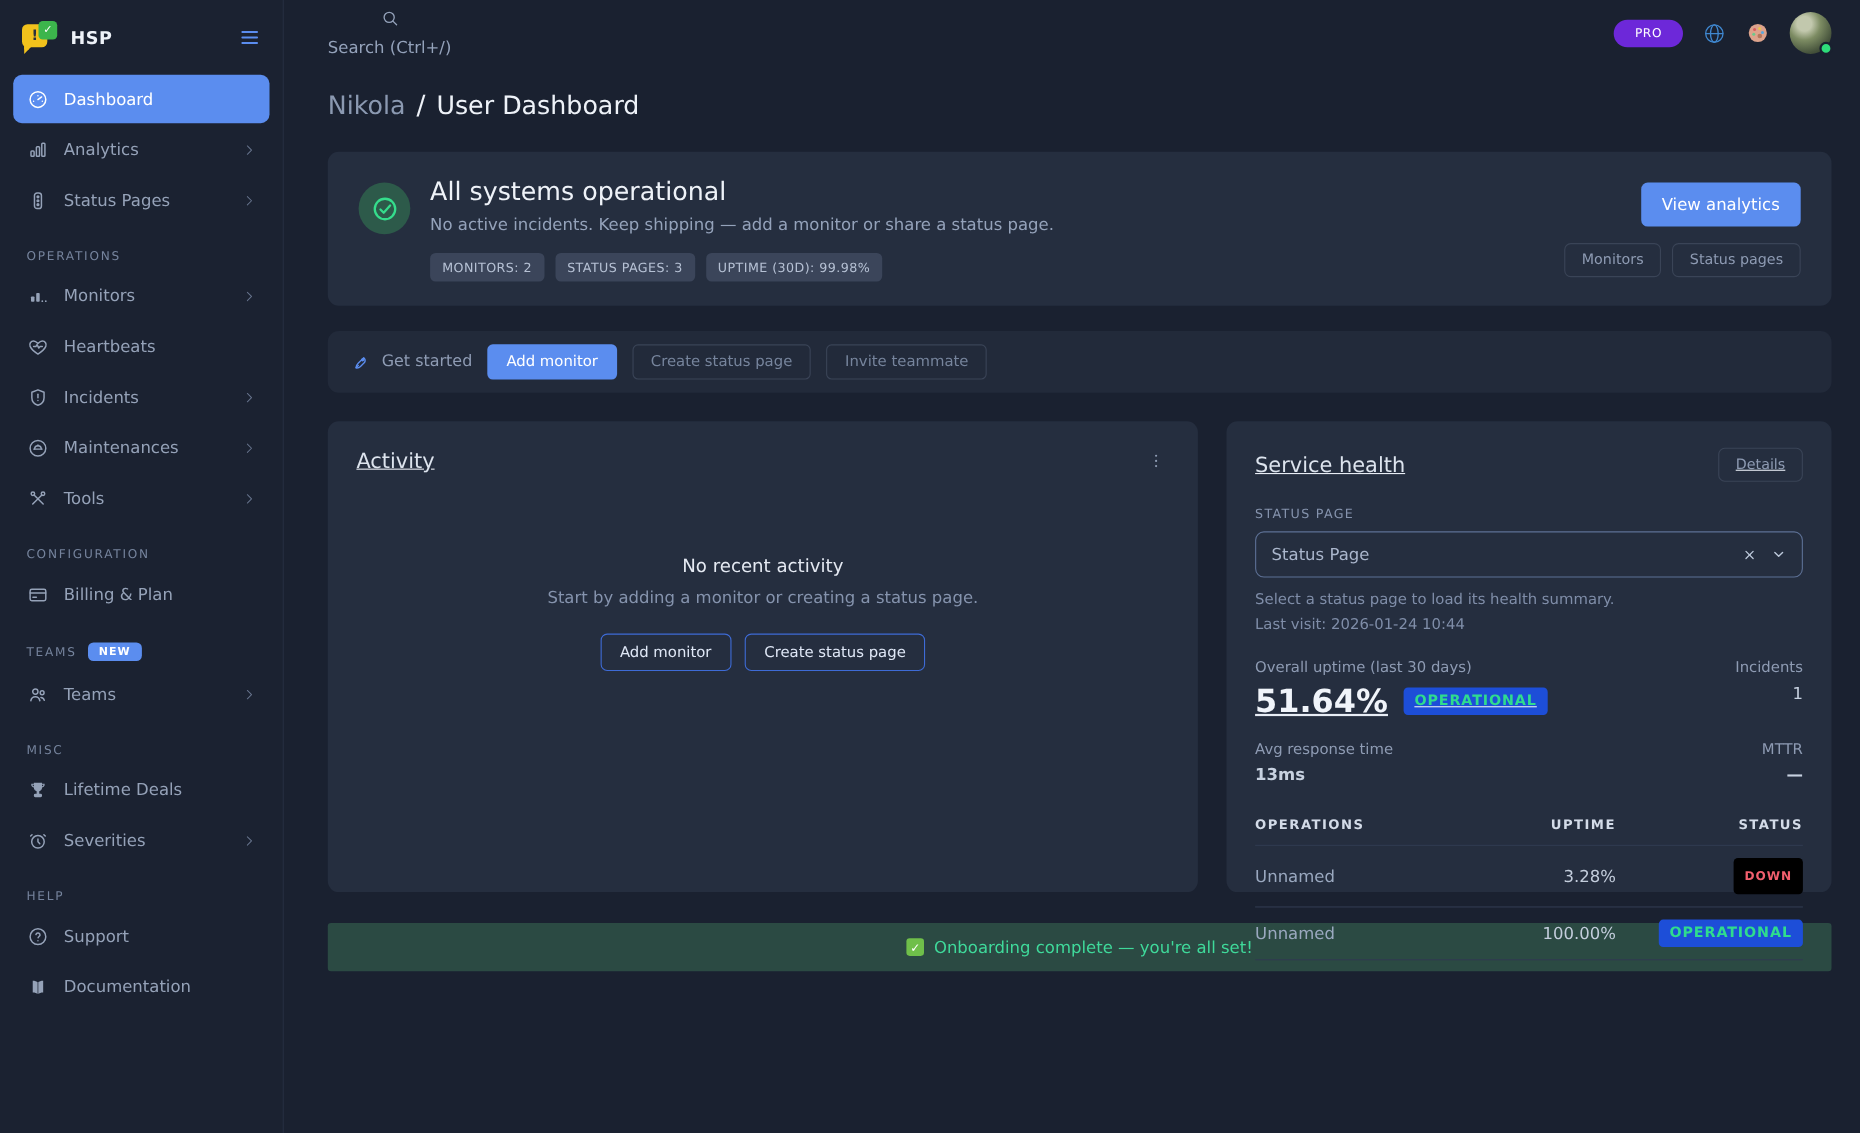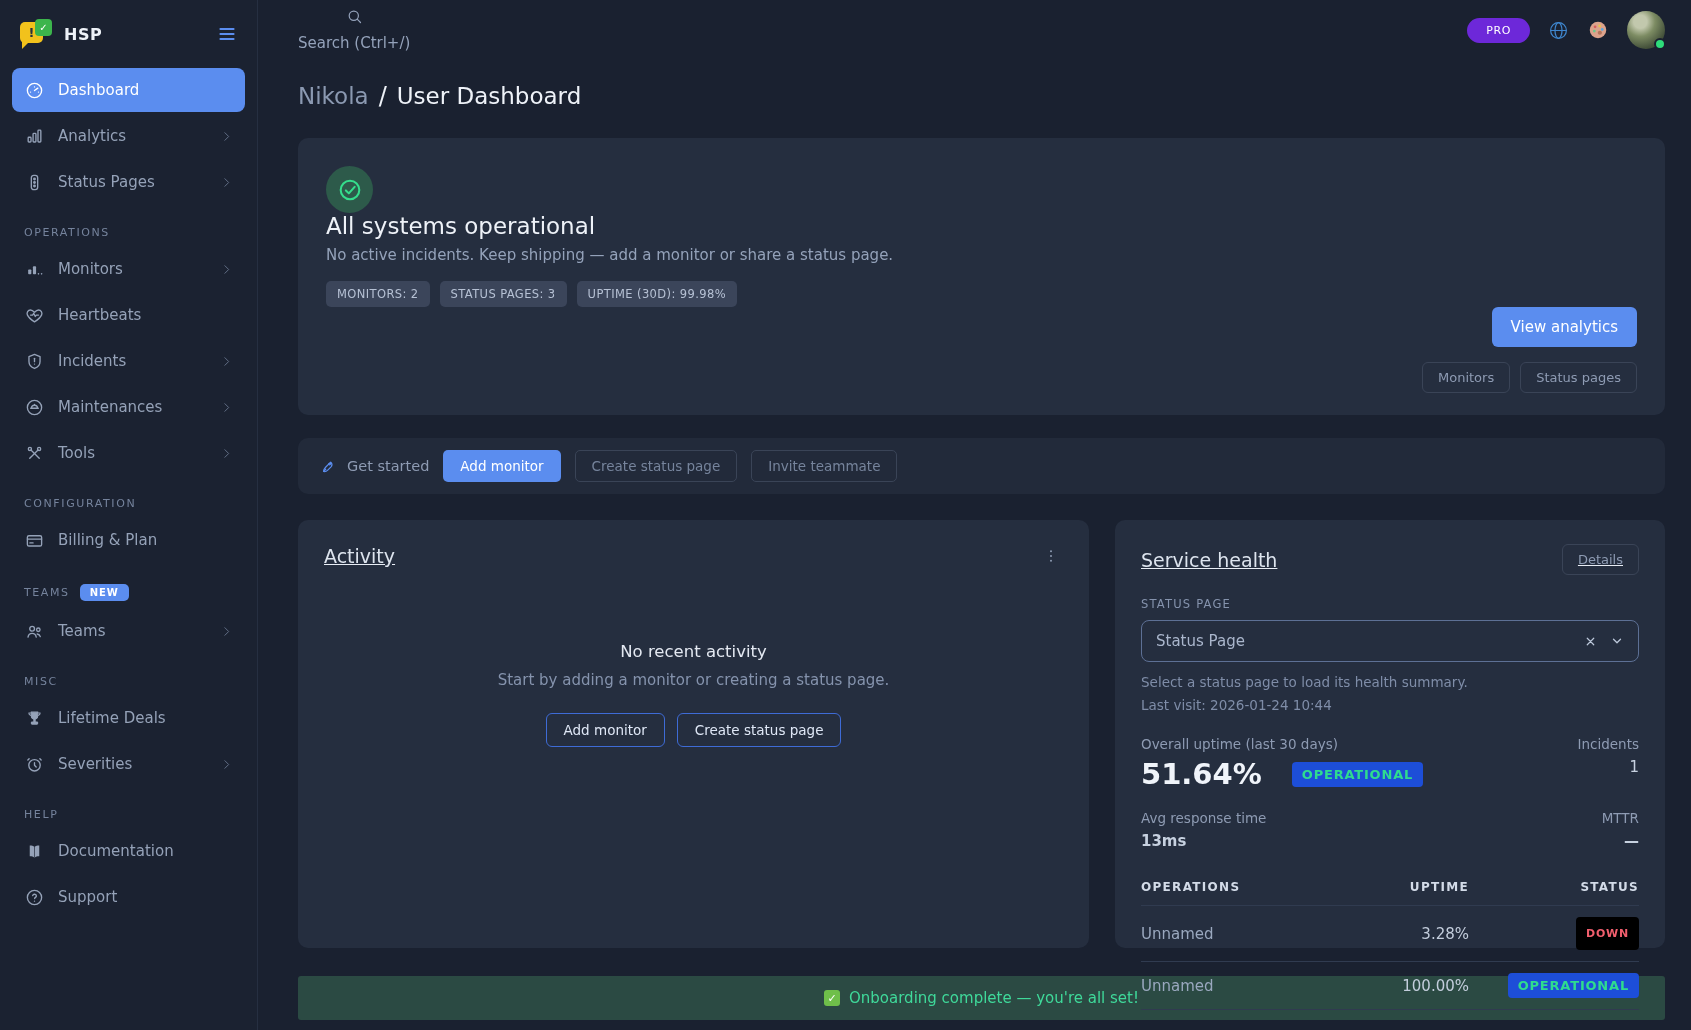--- a/index.html
+++ b/index.html
@@ -40,21 +40,21 @@
     background:radial-gradient(circle at 35% 28%, #c2c8ad 0 18%, #7d8c63 40%, #46533c 72%, #273122 100%); }
   .avatar .dot { position:absolute; right:-1px; bottom:-1px; width:12px; height:12px; border-radius:50%; background:#2edc7a; border:2px solid #1a2130; }
 
   .content { padding:6px 26px 0 40px; }
   .breadcrumb { display:flex; align-items:baseline; gap:10px; margin-top:16px; font-size:23px; }
   .crumb-parent { color:#8b99b1; }
   .crumb-sep { color:#eef2f8; font-size:24px; }
   .crumb-current { color:#eef2f8; }
 
   
-  .hero { margin-top:28px; background:#252e3f; border-radius:10px; padding:24px 28px 22px; display:flex;flex-direction:column; }
+  .hero { margin-top:28px; background:#252e3f; border-radius:10px; padding:24px 28px 22px; display:flex; }
   .hero-icon { width:47px; height:47px; border-radius:50%; background:#2d5a4a; display:flex; align-items:center; justify-content:center; color:#35dd8c; flex:none; margin-right:18px; margin-top:4px; }
   .hero-title { font-size:23px; color:#eef2f8; }
   .hero-sub { margin-top:7px; font-size:15px; color:#94a2ba; }
   .hero-badges { display:flex; gap:10px; margin-top:17px; }
   .hero-badge { background:#3b455a; color:#b6c1d4; font-size:11.5px; letter-spacing:.4px; padding:6px 11px; border-radius:5px; }
   .hero-right { margin-left:auto; display:flex; flex-direction:column; align-items:flex-end; justify-content:center; gap:15px; }
   .btn-primary { background:#5b8def; color:#fff; border:none; font-size:15px; padding:11px 19px; border-radius:6px; cursor:pointer; font-family:inherit; }
   .btn-ghost { background:transparent; color:#8e9bb3; border:1px solid #3a4457; font-size:13px; padding:7px 15px; border-radius:6px; cursor:pointer; font-family:inherit; }
   .hero-ghost-row { display:flex; gap:10px; }
 
@@ -80,21 +80,21 @@
   
   .sh-label { margin-top:22px; font-size:11.5px; letter-spacing:1.2px; color:#8593ad; }
   .sh-select { margin-top:9px; height:42px; border:1px solid #5d7095; border-radius:8px; display:flex; align-items:center; padding:0 14px; cursor:pointer; }
   .sh-select-value { color:#aab6cc; font-size:15px; }
   .sh-select-icons { margin-left:auto; display:flex; align-items:center; gap:13px; color:#bcc8da; }
   .sh-helper { margin-top:12px; font-size:13.5px; color:#7f8da8; }
   .sh-lastvisit { margin-top:7px; font-size:13.5px; color:#7f8da8; }
   .sh-metrics { margin-top:23px; display:flex; justify-content:space-between; }
   .m-label { font-size:13.5px; color:#8e9bb3; }
   .m-right { text-align:right; }
-  .sh-uptime-row { display:flex; align-items:center; gap:30px; margin-top:5px; }
+  .sh-uptime-row { display:flex; align-items:center; gap:14px; margin-top:5px;text-decoration:underline; }
   .sh-uptime { font-size:29px; font-weight:bold; color:#f0f4fa; }
   .badge-green { background:#1d4ed8; color:#2fdc8e; font-size:13px; font-weight:bold; letter-spacing:.8px; padding:5px 10px; border-radius:4px; }
   .badge-red { background:#000000; color:#f25f6e; font-size:11px; font-weight:bold; letter-spacing:.8px; padding:10px 10px; border-radius:4px; }
   .m-value { margin-top:6px; font-size:15px; color:#c7d1e0; }
   .m-value-bold { margin-top:6px; font-size:15px; font-weight:bold; color:#c7d1e0; }
   .sh-metrics2 { margin-top:19px; display:flex; justify-content:space-between; }
   .sh-table { margin-top:19px; }
   .t-row { display:flex; align-items:center; padding:11px 0; border-bottom:1px solid #303b50; }
   .t-head { font-size:12px; font-weight:bold; letter-spacing:1.3px; color:#d3dbe8; }
   .t-comp { flex:1; font-size:15px; color:#9aa8bf; }
@@ -318,37 +318,37 @@
         </svg>
     </span>
   </div>
 
   <div class="nav-section">
     <span>HELP</span>
   </div>
 
   <div class="nav-item">
     <span class="nav-icon">
+      <svg class="ic" width="19" height="19" viewBox="0 0 24 24">
+          <circle cx="12" cy="12" r="9"></circle>
+          <path d="M9.7 9.6a2.4 2.4 0 0 1 4.7.6c0 1.5-2.2 1.8-2.2 3.1"></path>
+          <path d="M12 16.6v.01"></path>
+        </svg>
+    </span>
+    <span class="nav-label">Support</span>
+  </div>
+
+  <div class="nav-item">
+    <span class="nav-icon">
       <svg width="19" height="19" viewBox="0 0 24 24" fill="currentColor">
           <path d="M12 6.2C10.5 5 8.5 4.4 6 4.4V18c2.5 0 4.5.6 6 1.8 1.5-1.2 3.5-1.8 6-1.8V4.4c-2.5 0-4.5.6-6 1.8z"></path>
           <path d="M11.6 6h.8v14h-.8z" fill="#1b2231"></path>
         </svg>
     </span>
     <span class="nav-label">Documentation</span>
-  </div>
-
-  <div class="nav-item">
-    <span class="nav-icon">
-      <svg class="ic" width="19" height="19" viewBox="0 0 24 24">
-          <circle cx="12" cy="12" r="9"></circle>
-          <path d="M9.7 9.6a2.4 2.4 0 0 1 4.7.6c0 1.5-2.2 1.8-2.2 3.1"></path>
-          <path d="M12 16.6v.01"></path>
-        </svg>
-    </span>
-    <span class="nav-label">Support</span>
   </div>
 </nav>
 
 <div class="main">
 
   <div class="topbar">
     <div class="search">
       <span>
         <svg class="ic" width="17" height="17" viewBox="0 0 24 24">
             <circle cx="11" cy="11" r="6.5"></circle>

